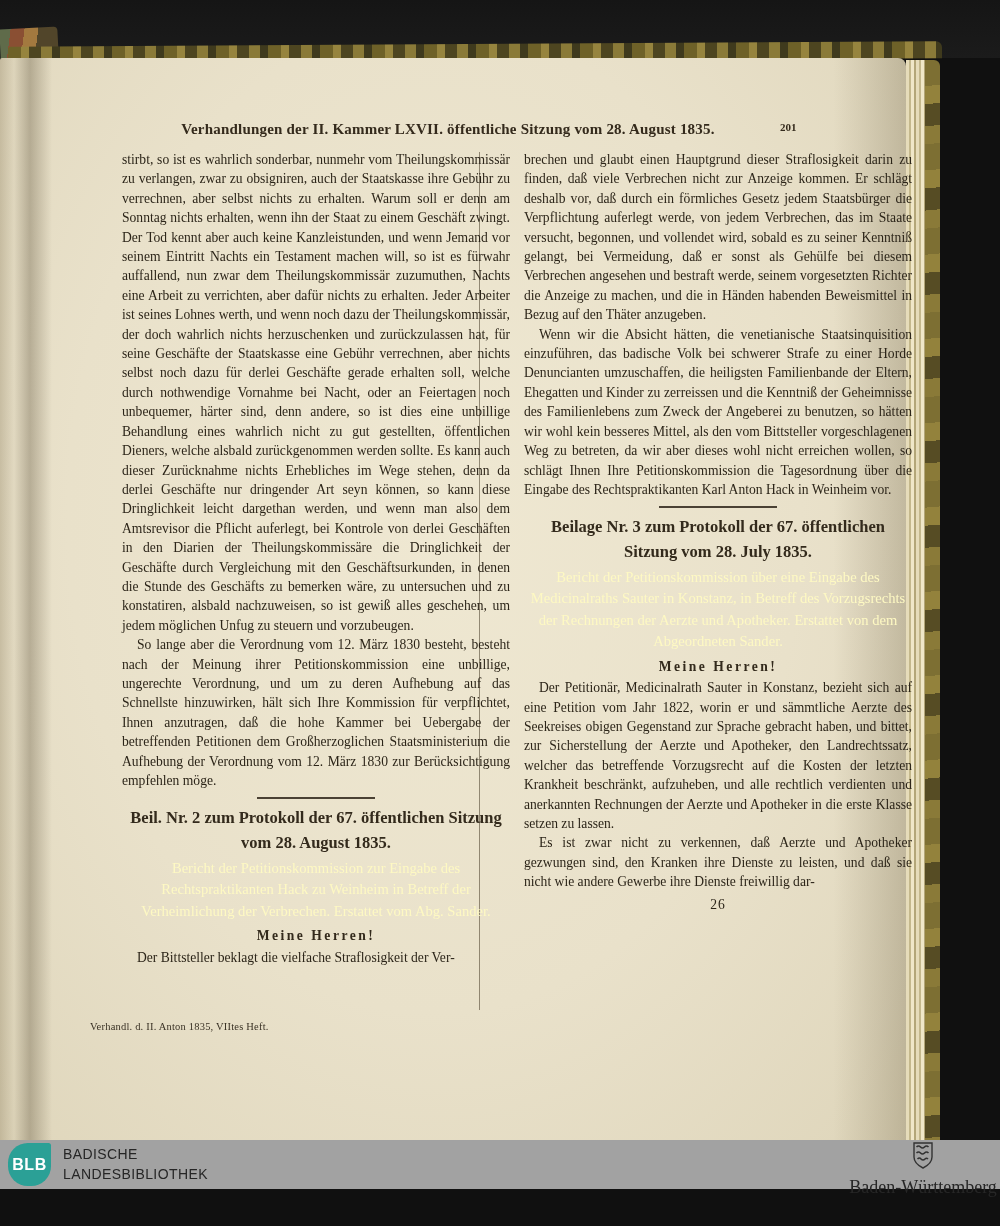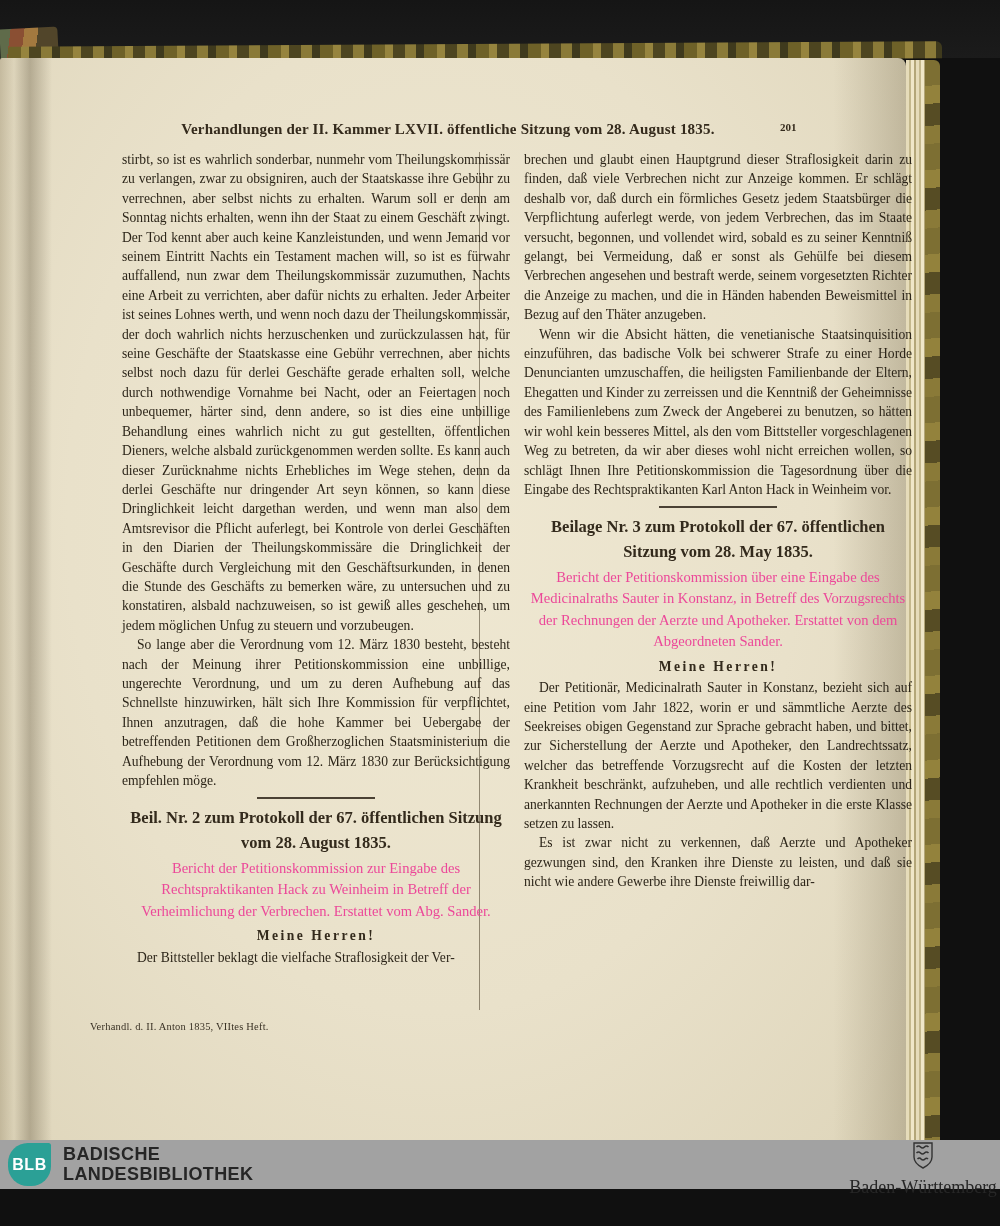--- a/index.html
+++ b/index.html
@@ -46,35 +46,35 @@
   .col-right{left:490px;}
   .col p{margin:0;}
   .indent{text-indent:15px;}
   .col-divider{position:absolute;left:479px;top:152px;width:1px;height:858px;
     background:rgba(70,58,38,.55);}
 
   .rule-center{width:118px;height:1.5px;background:#4a4134;margin:7px auto 6px auto;}
   .section-heading{font-size:16.5px;line-height:25px;text-align:center;margin:2px 0 3px 0;
     font-weight:bold;color:#332a1c;}
   .section-subheading{font-size:14.6px;line-height:21.5px;text-align:center;margin:1px 6px 2px 6px;
-    color:#ec4899;}
+    color:#fef9c3;}
   .salutation{text-align:center;letter-spacing:2.5px;margin:4px 0 2px 0;font-weight:bold;color:#332a1c;}
   .signature-mark{text-align:center;margin-top:3px;letter-spacing:1px;}
   .footer-note{position:absolute;left:90px;top:1021px;font-size:10.5px;color:#3a3225;
     letter-spacing:.2px;}
 
   
   .viewer-bar{position:absolute;left:0;top:1140px;width:1000px;height:49px;
     background:#a2a2a2;font-family:"Liberation Sans", sans-serif;}
   .blb-logo{position:absolute;left:8px;top:3px;width:43px;height:43px;
     border-radius:46% 6% 46% 46%;
     display:flex;align-items:center;justify-content:center;
     color:#ffffff;font-weight:bold;font-size:16px;letter-spacing:.5px;}
-  .blb-name{position:absolute;left:63px;top:5px;color:#262626;font-weight:bold;
-    font-size:18px;line-height:19.5px;letter-spacing:.4px;}
+  .blb-name{position:absolute;left:63px;top:5px;color:#262626;font-weight:normal;
+    font-size:14px;line-height:19.5px;letter-spacing:.4px;}
   .bw-block{position:absolute;right:2px;top:1px;width:150px;text-align:center;color:#2c2c2c;}
   .bw-arms{display:block;margin:1px auto 0 auto;}
   .bw-name{font-family:Liberation Serif, serif;font-size:18px;color:#262626;
     white-space:nowrap;margin-top:8px;}
 </style>
 </head>
 <body>
 
 <div class="scene">
 
@@ -99,25 +99,26 @@
     <div class="section-heading">Beil. Nr. 2 zum Protokoll der 67. öffentlichen Sitzung vom 28. August 1835.</div>
     <div class="section-subheading">Bericht der Petitionskommission zur Eingabe des Rechtspraktikanten Hack zu Weinheim in Betreff der Verheimlichung der Verbrechen. Erstattet vom Abg. Sander.</div>
     <div class="salutation">Meine Herren!</div>
     <p class="indent">Der Bittsteller beklagt die vielfache Straflosigkeit der Ver-</p>
   </div>
 
   <div class="col col-right">
     <p>brechen und glaubt einen Hauptgrund dieser Straflosigkeit darin zu finden, daß viele Verbrechen nicht zur Anzeige kommen. Er schlägt deshalb vor, daß durch ein förmliches Gesetz jedem Staatsbürger die Verpflichtung auferlegt werde, von jedem Verbrechen, das im Staate versucht, begonnen, und vollendet wird, sobald es zu seiner Kenntniß gelangt, bei Vermeidung, daß er sonst als Gehülfe bei diesem Verbrechen angesehen und bestraft werde, seinem vorgesetzten Richter die Anzeige zu machen, und die in Händen habenden Beweismittel in Bezug auf den Thäter anzugeben.</p>
     <p class="indent">Wenn wir die Absicht hätten, die venetianische Staatsinquisition einzuführen, das badische Volk bei schwerer Strafe zu einer Horde Denuncianten umzuschaffen, die heiligsten Familienbande der Eltern, Ehegatten und Kinder zu zerreissen und die Kenntniß der Geheimnisse des Familienlebens zum Zweck der Angeberei zu benutzen, so hätten wir wohl kein besseres Mittel, als den vom Bittsteller vorgeschlagenen Weg zu betreten, da wir aber dieses wohl nicht erreichen wollen, so schlägt Ihnen Ihre Petitionskommission die Tagesordnung über die Eingabe des Rechtspraktikanten Karl Anton Hack in Weinheim vor.</p>
     <div class="rule-center"></div>
-    <div class="section-heading">Beilage Nr. 3 zum Protokoll der 67. öffentlichen Sitzung vom 28. May 1835.</div>
+    <div class="section-heading">Beilage Nr. 3 zum Protokoll der 67. öffentlichen Sitzung vom 28. July 1835.</div>
     <div class="section-subheading">Bericht der Petitionskommission über eine Eingabe des Medicinalraths Sauter in Konstanz, in Betreff des Vorzugsrechts der Rechnungen der Aerzte und Apotheker. Erstattet von dem Abgeordneten Sander.</div>
     <div class="salutation">Meine Herren!</div>
     <p class="indent">Der Petitionär, Medicinalrath Sauter in Konstanz, bezieht sich auf eine Petition vom Jahr 1822, worin er und sämmtliche Aerzte des Seekreises obigen Gegenstand zur Sprache gebracht haben, und bittet, zur Sicherstellung der Aerzte und Apotheker, den Landrechtssatz, welcher das betreffende Vorzugsrecht auf die Kosten der letzten Krankheit beschränkt, aufzuheben, und alle rechtlich verdienten und anerkannten Rechnungen der Aerzte und Apotheker in die erste Klasse setzen zu lassen.</p>
     <p class="indent">Es ist zwar nicht zu verkennen, daß Aerzte und Apotheker gezwungen sind, den Kranken ihre Dienste zu leisten, und daß sie nicht wie andere Gewerbe ihre Dienste freiwillig dar-</p>
+    <div class="signature-mark">26</div>
   </div>
 
   <div class="footer-note">Verhandl. d. II. Anton 1835, VIItes Heft.</div>
 
   <div class="viewer-bar" style="background: rgb(162, 162, 162);">
     <div class="blb-logo" style="background: rgb(43, 160, 150);">BLB</div>
     <div class="blb-name">
       <div>BADISCHE</div>
       <div>LANDESBIBLIOTHEK</div>
     </div>

